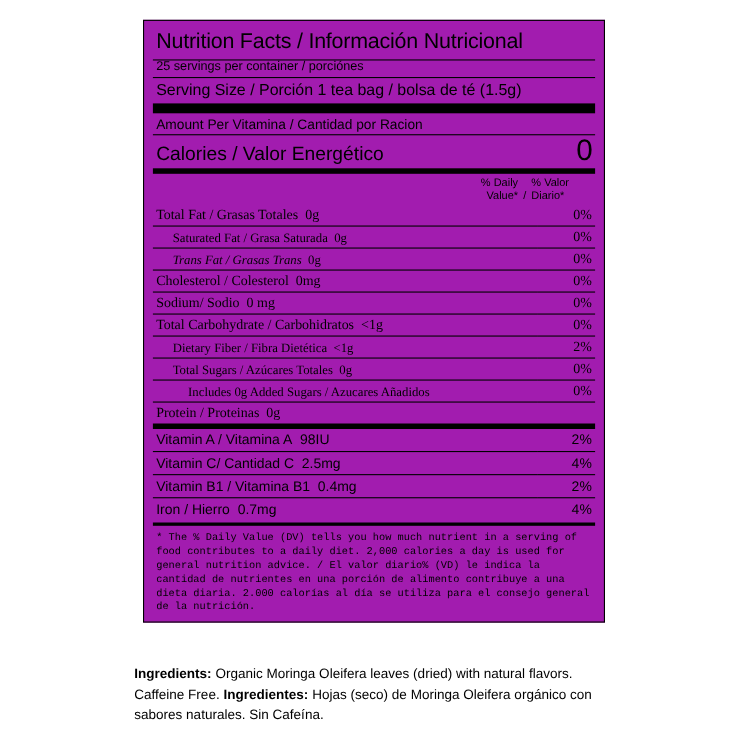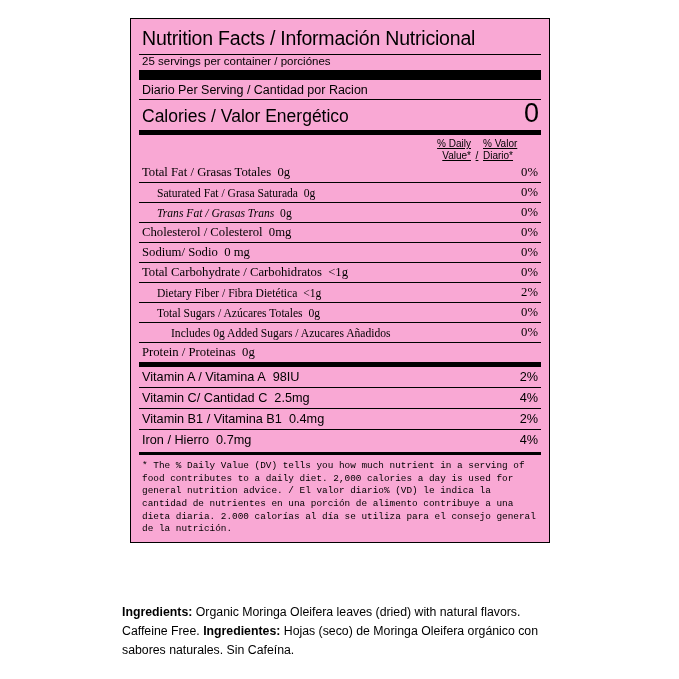--- a/index.html
+++ b/index.html
@@ -21,21 +21,21 @@
     box-sizing: border-box;
   }
   .panel {
     position: absolute;
     left: 130px;
     top: 18px;
     width: 420px;
     box-sizing: border-box;
     border: 1px solid #000;
     padding: 0 8px 6px 8px;
-    background: #f9a8d4;
+    background: #a21caf;
   }
   .title {
     font-size: 19.5px;
     letter-spacing: -0.2px;
     padding: 8px 0 4px 3px;
     white-space: nowrap;
   }
   .servings {
     font-size: 11.5px;
     padding: 0 0 3px 3px;
@@ -62,21 +62,20 @@
   .cal-value { font-size: 27px; line-height: 1; font-weight: 400; }
 
   .dv-head {
     display: flex;
     justify-content: flex-end;
     align-items: flex-end;
     font-size: 10px;
     line-height: 1.15;
     padding: 3px 2px 2px 0;
     text-align: right;
-    text-decoration: underline;
   }
   .dv-head .col-a { width: 86px; text-align: right; }
   .dv-head .slash { width: 10px; text-align: center; padding: 0 1px; }
   .dv-head .col-b { width: 56px; text-align: left; }
 
   table.nf {
     width: 100%;
     border-collapse: collapse;
     font-size: 12.7px;
   }
@@ -139,24 +138,25 @@
 <div class="page">
 
   <div class="panel">
 
     <div class="title">Nutrition Facts / Información Nutricional</div>
     <div class="rule-thin"></div>
 
     <div class="servings">25 servings per container / porciónes</div>
     <div class="rule-thin"></div>
 
+    <div class="serving-size">Serving Size / Porción   1 tea bag / bolsa de té (1.5g)</div>
 
     <div class="rule-thick"></div>
 
-    <div class="amount">Diario Per Serving / Cantidad por Racion</div>
+    <div class="amount">Amount Per Vitamina / Cantidad por Racion</div>
     <div class="rule-thin"></div>
 
     <div class="cal-row">
       <div class="cal-label">Calories / Valor Energético</div>
       <div class="cal-value">0</div>
     </div>
 
     <div class="rule-mid"></div>
 
     <div class="dv-head">

